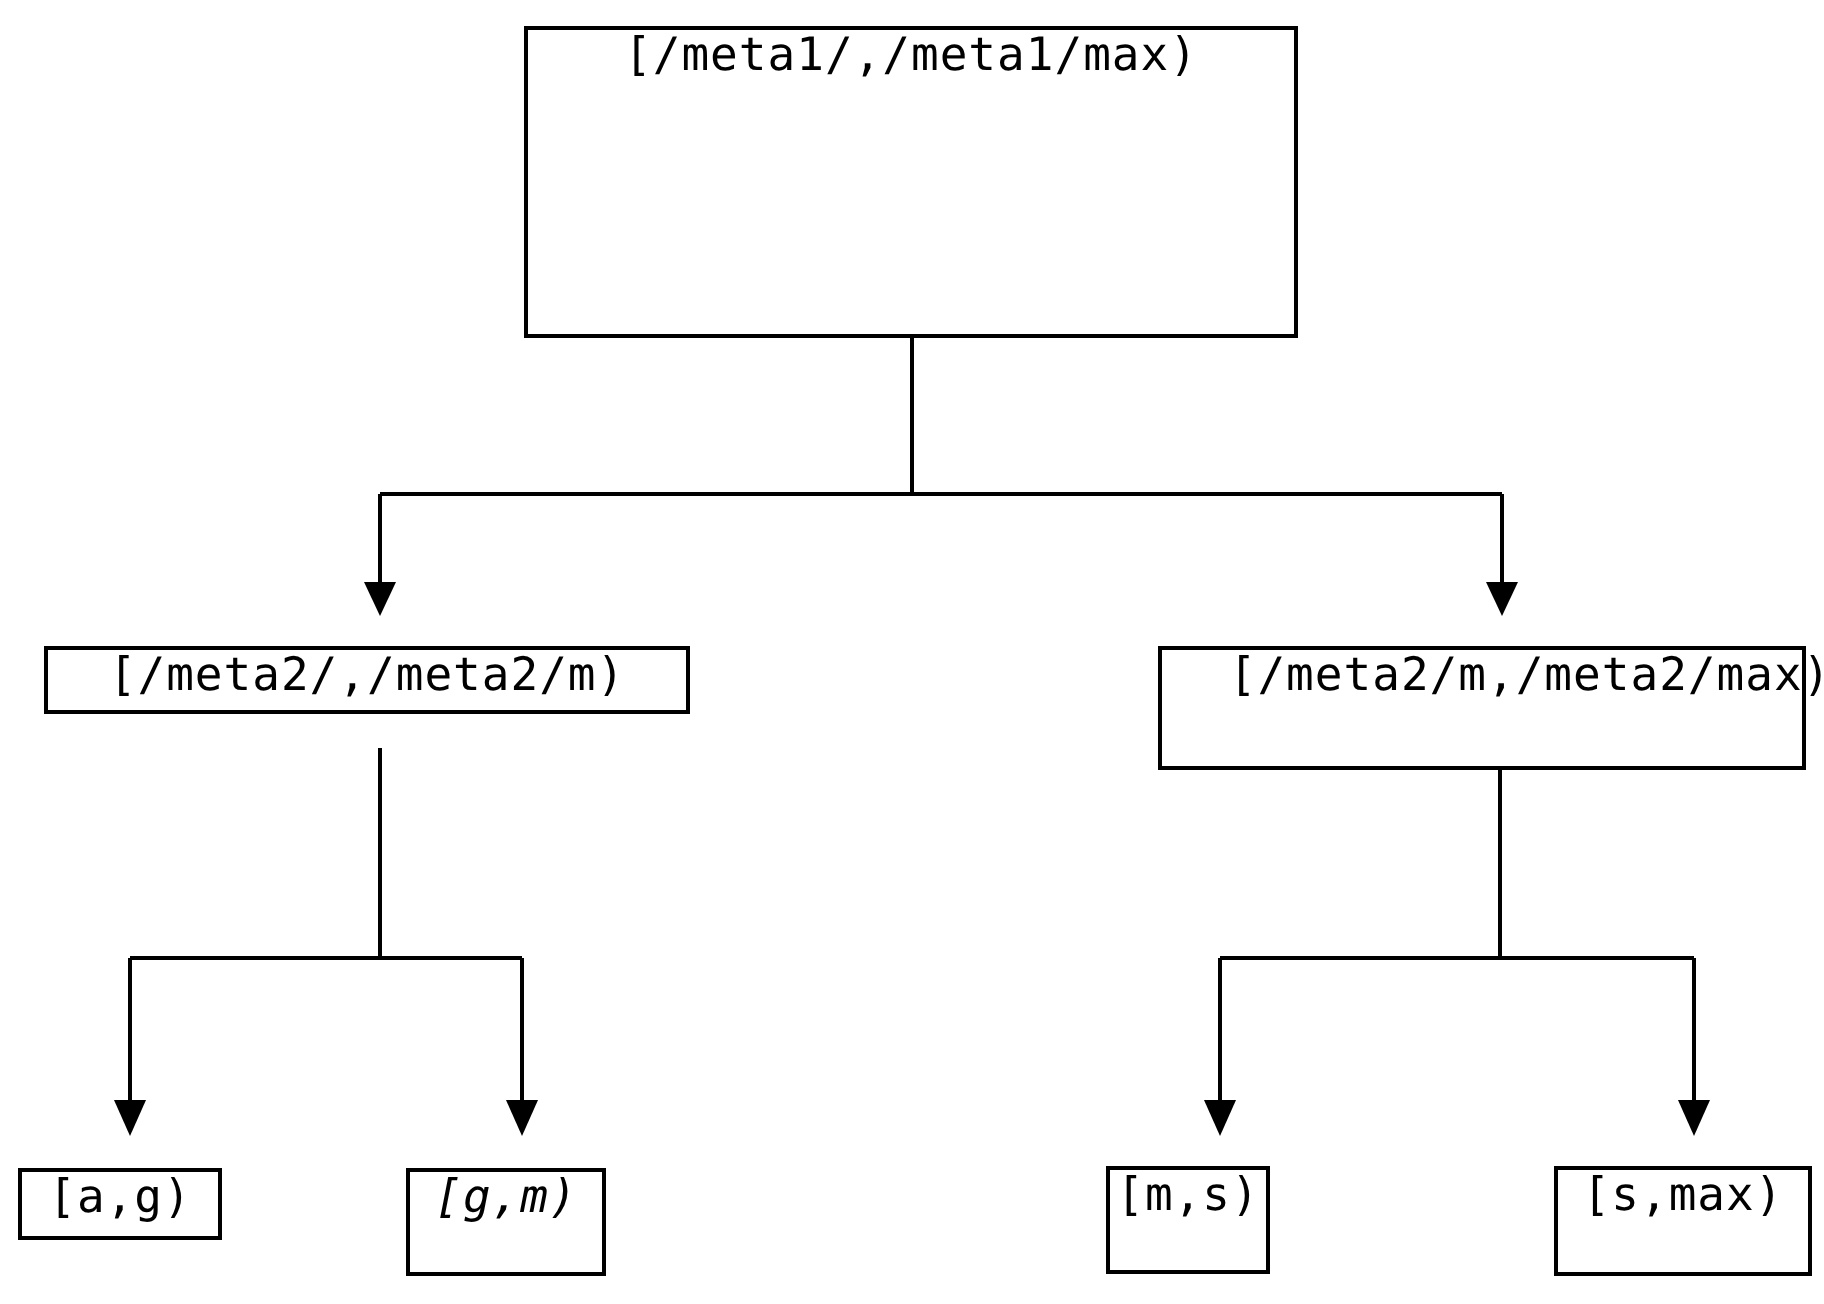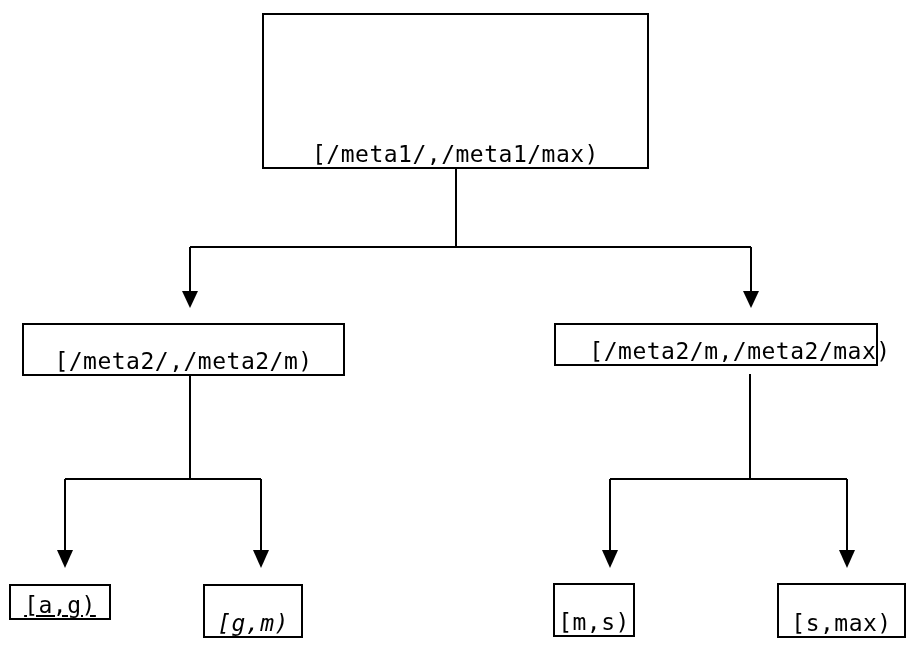--- a/index.html
+++ b/index.html
@@ -36,30 +36,30 @@
   .edges polygon {
     fill: var(--line);
     stroke: none;
   }
   .node {
     position: absolute;
     box-sizing: border-box;
     border: 2px solid var(--line);
     background: var(--bg);
     display: flex;
-    align-items: flex-end;
+    align-items: flex-start;
     justify-content: center;
     white-space: nowrap;
     font-size: 23px;
     letter-spacing: 0.5px;
   }
   .node-root   { left: 262px; top: 13px;  width: 387px; height: 156px; }
-  .node-left   { left: 22px;  top: 323px; width: 323px; height: 53px;  }
-  .node-right  { left: 554px; top: 323px; width: 324px; height: 43px; padding-left: 48px;  }
-  .node-ag     { left: 9px;   top: 584px; width: 102px; height: 36px; text-decoration: underline;  }
+  .node-left   { left: 22px;  top: 323px; width: 323px; height: 34px;  }
+  .node-right  { left: 579px; top: 323px; width: 324px; height: 62px; padding-left: 48px;  }
+  .node-ag     { left: 9px;   top: 584px; width: 102px; height: 36px;  }
   .node-gm     { left: 203px; top: 584px; width: 100px; height: 54px; font-style: italic;  }
   .node-ms     { left: 553px; top: 583px; width: 82px; height: 54px;  }
   .node-smax   { left: 777px; top: 583px; width: 129px; height: 55px;  }
 </style>
 </head>
 <body>
 
 <div class="canvas">
 
   <svg class="edges" viewBox="0 0 912 652" aria-hidden="true">

